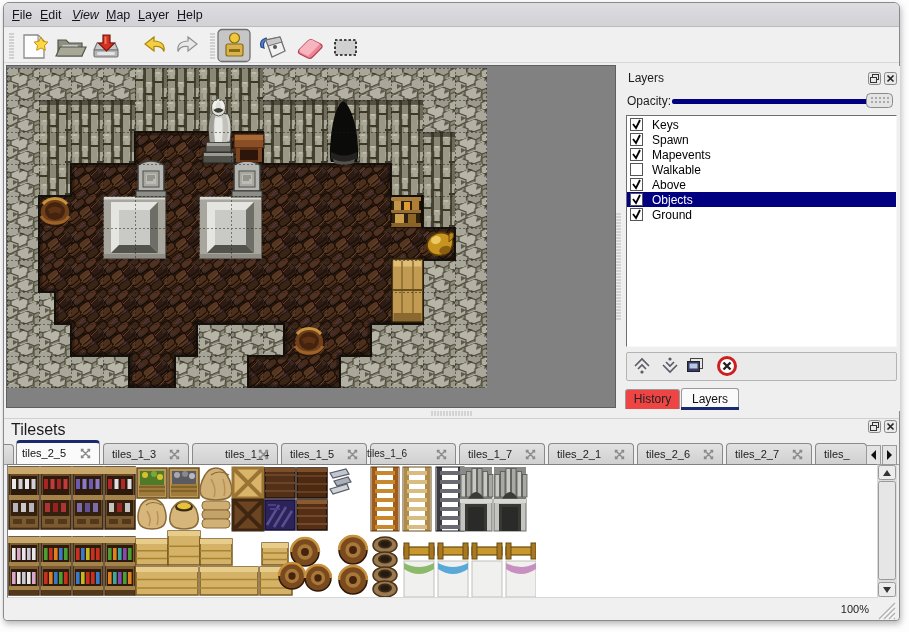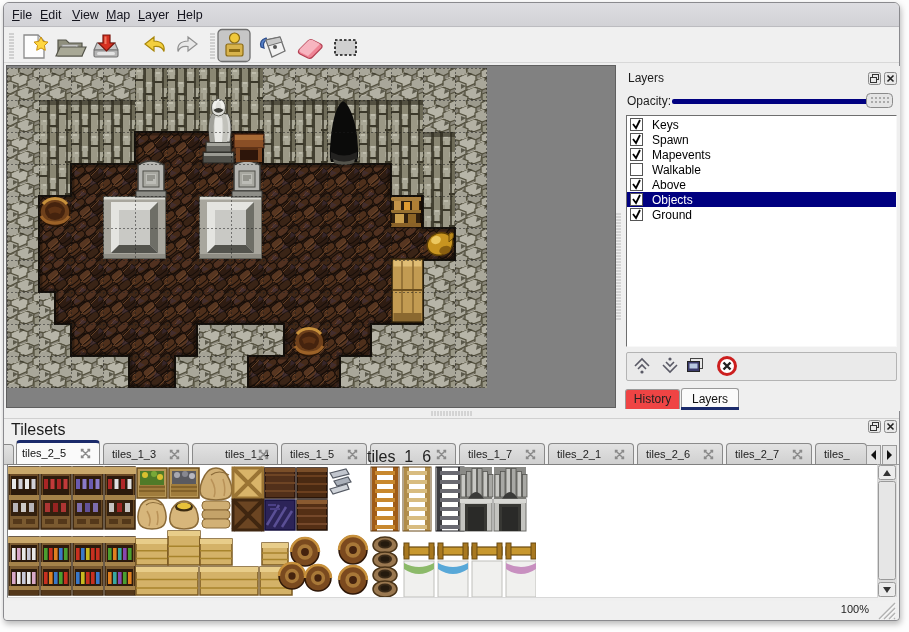--- a/index.html
+++ b/index.html
@@ -11,21 +11,21 @@
 </style>
 </head>
 <body>
 
 <div id="win"></div>
 
 <div class="abs" id="menubar" style="left:4px;top:3px;width:895px;height:24px;background:linear-gradient(#dddde1,#d2d2d6);border-radius:5px 5px 0 0;border-bottom:1px solid #bcbcc0;">
   <div class="abs" style="left:8px;top:5px;width:300px;height:16px;font-size:12.5px;color:#15151f;">
     <span class="abs" style="left:0px;"><u>F</u>ile</span>
     <span class="abs" style="left:28px;"><u>E</u>dit</span>
-    <span class="abs" style="left:60px;"><u>V</u>iew</span>
+    <span class="abs" style="left:60px;font-style:italic;"><u>V</u>iew</span>
     <span class="abs" style="left:94px;"><u>M</u>ap</span>
     <span class="abs" style="left:126px;"><u>L</u>ayer</span>
     <span class="abs" style="left:165px;"><u>H</u>elp</span>
   </div>
 </div>
 
 <div class="abs" id="toolbar" style="left:4px;top:28px;width:895px;height:35px;background:#f0f0f0;border-bottom:1px solid #d8d8d8;"></div>
 <svg class="abs" width="895" height="35" style="left:4px;top:28px;" viewBox="0 0 895 35">
 
   <g stroke="#b0b0b0" stroke-width="1">
@@ -533,21 +533,21 @@
 <div class="abs" style="left:201px;top:448px;font-size:11px;color:#222;padding-left:24px;">tiles_1_4</div>
 <svg class="abs" width="11" height="11" style="left:258px;top:449px;">
     <path d="M1.5,1.5 l8,8 M9.5,1.5 l-8,8 M3.5,1.5 h-2 v2 M7.5,1.5 h2 v2 M1.5,7.5 v2 h2 M9.5,7.5 v2 h-2" stroke="#8a8a8a" stroke-width="1.4"></path>
   </svg>
 <div class="abs" style="left:281px;top:443px;width:86px;height:22px;background:linear-gradient(#e2e2e2,#cfcfcf);border:1px solid #8a8a8a;border-bottom:none;border-radius:4px 4px 0 0;"></div>
 <div class="abs" style="left:290px;top:448px;font-size:11px;color:#222;">tiles_1_5</div>
 <svg class="abs" width="11" height="11" style="left:347px;top:449px;">
     <path d="M1.5,1.5 l8,8 M9.5,1.5 l-8,8 M3.5,1.5 h-2 v2 M7.5,1.5 h2 v2 M1.5,7.5 v2 h2 M9.5,7.5 v2 h-2" stroke="#8a8a8a" stroke-width="1.4"></path>
   </svg>
 <div class="abs" style="left:370px;top:443px;width:86px;height:22px;background:linear-gradient(#e2e2e2,#cfcfcf);border:1px solid #8a8a8a;border-bottom:none;border-radius:4px 4px 0 0;"></div>
-<div class="abs" style="left:367px;top:448px;font-size:16px;color:#222;">tiles_1_6</div>
+<div class="abs" style="left:367px;top:448px;font-size:10px;color:#222;">tiles_1_6</div>
 <svg class="abs" width="11" height="11" style="left:436px;top:449px;">
     <path d="M1.5,1.5 l8,8 M9.5,1.5 l-8,8 M3.5,1.5 h-2 v2 M7.5,1.5 h2 v2 M1.5,7.5 v2 h2 M9.5,7.5 v2 h-2" stroke="#8a8a8a" stroke-width="1.4"></path>
   </svg>
 <div class="abs" style="left:459px;top:443px;width:86px;height:22px;background:linear-gradient(#e2e2e2,#cfcfcf);border:1px solid #8a8a8a;border-bottom:none;border-radius:4px 4px 0 0;"></div>
 <div class="abs" style="left:468px;top:448px;font-size:11px;color:#222;">tiles_1_7</div>
 <svg class="abs" width="11" height="11" style="left:525px;top:449px;">
     <path d="M1.5,1.5 l8,8 M9.5,1.5 l-8,8 M3.5,1.5 h-2 v2 M7.5,1.5 h2 v2 M1.5,7.5 v2 h2 M9.5,7.5 v2 h-2" stroke="#8a8a8a" stroke-width="1.4"></path>
   </svg>
 <div class="abs" style="left:548px;top:443px;width:86px;height:22px;background:linear-gradient(#e2e2e2,#cfcfcf);border:1px solid #8a8a8a;border-bottom:none;border-radius:4px 4px 0 0;"></div>
 <div class="abs" style="left:557px;top:448px;font-size:11px;color:#222;">tiles_2_1</div>

